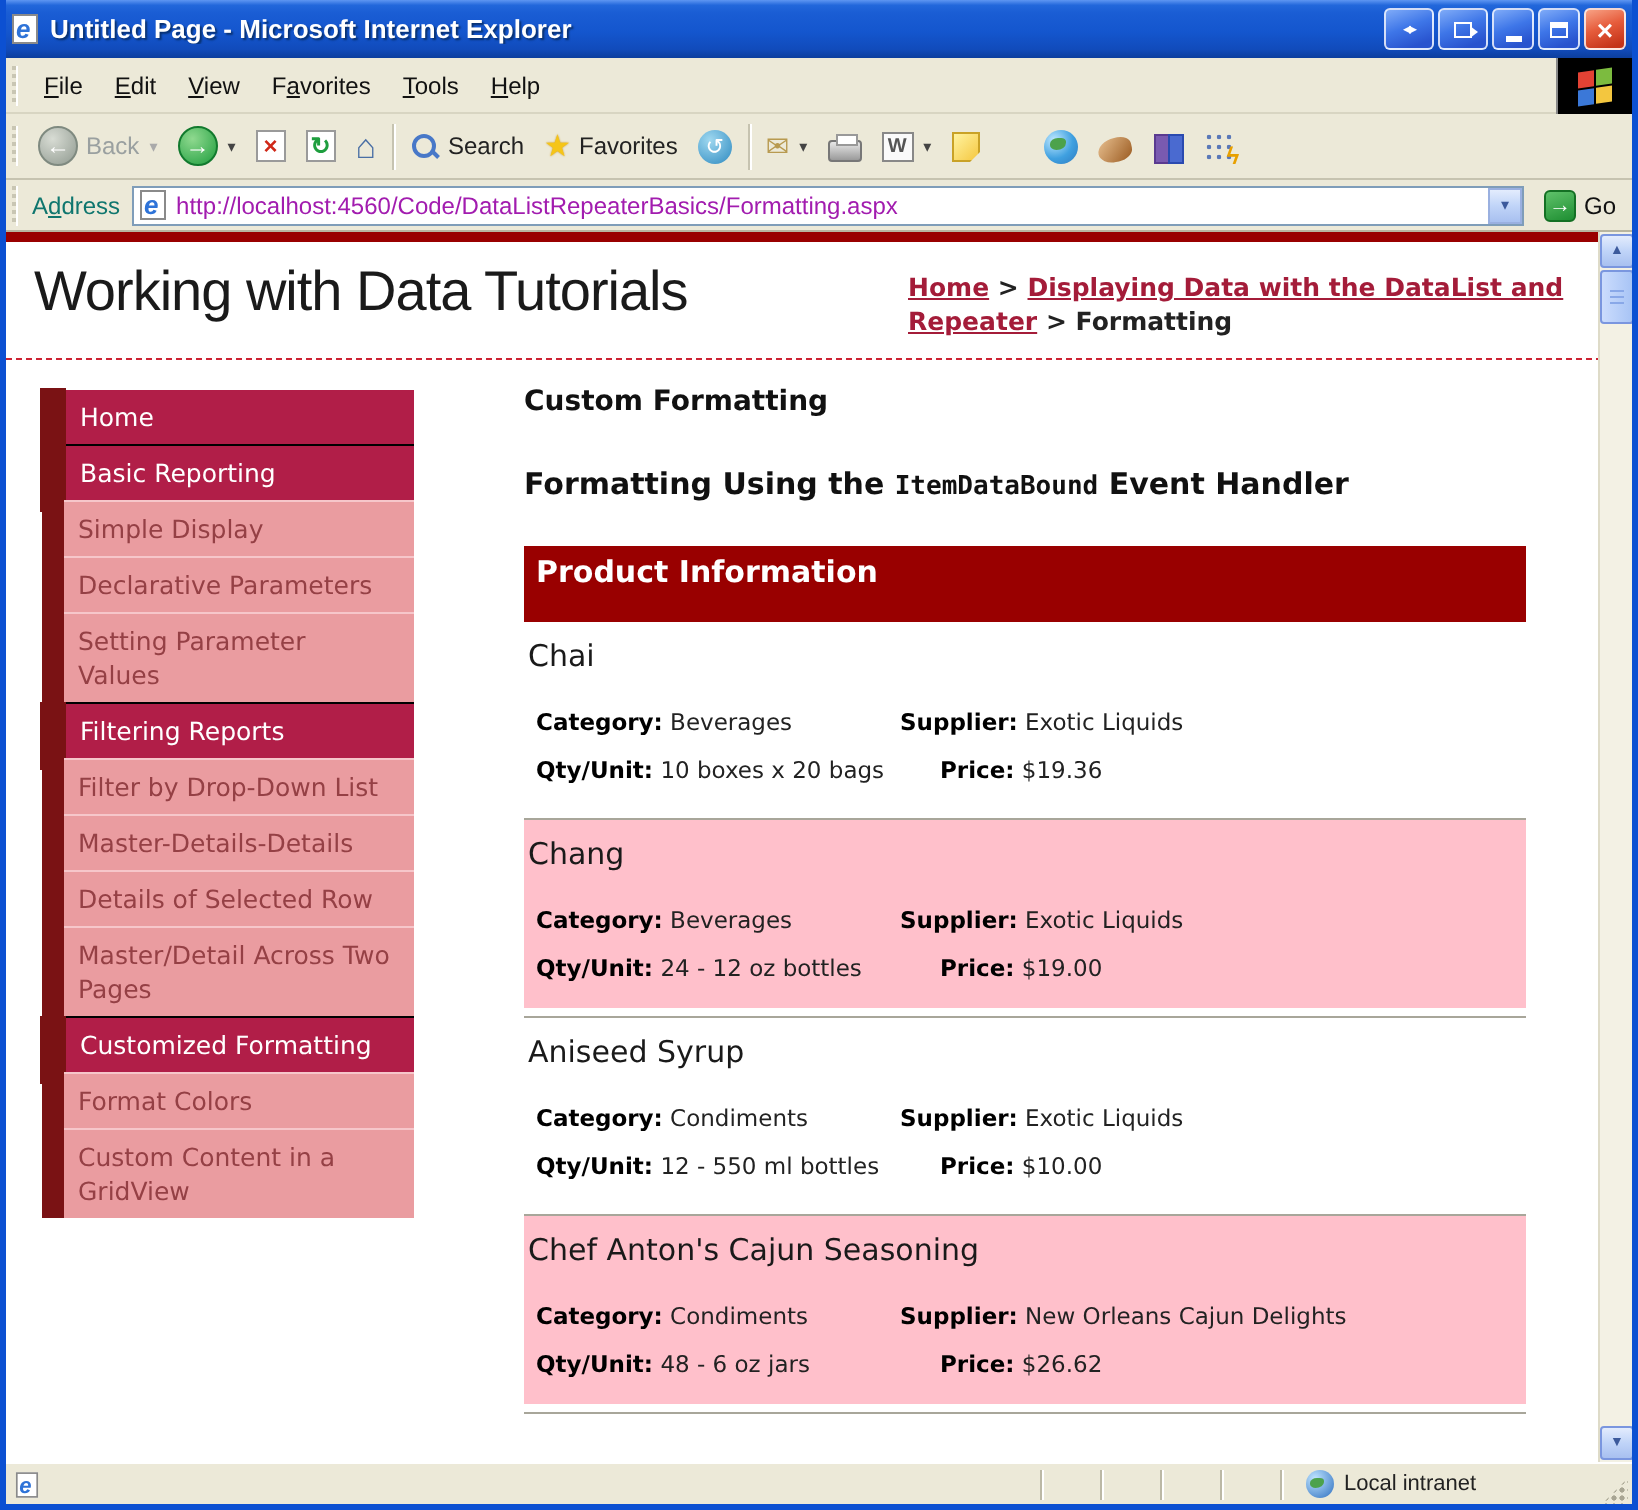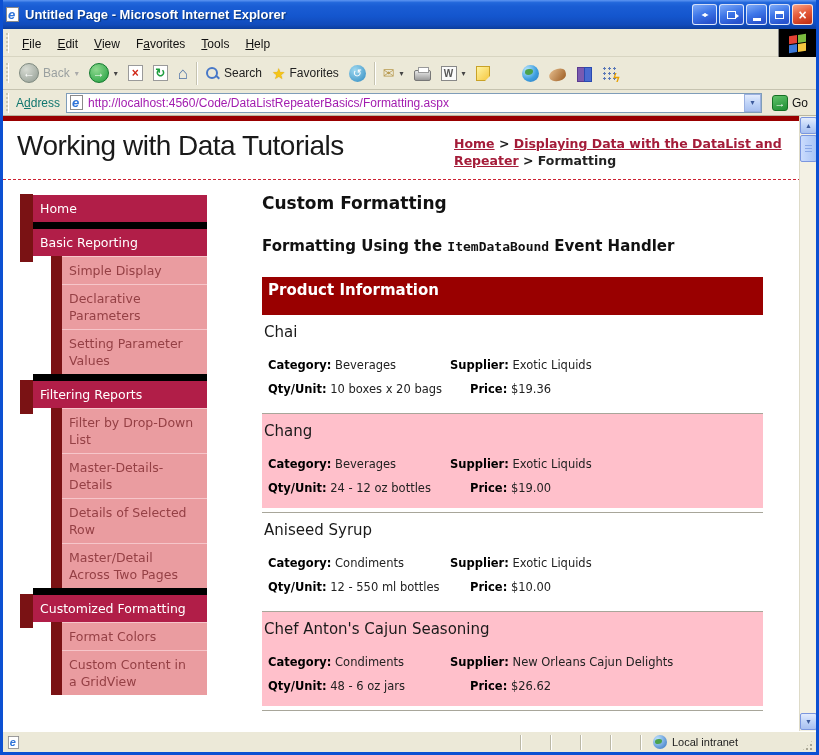--- a/index.html
+++ b/index.html
@@ -85,28 +85,28 @@
   .top-rule{height:5px;background:var(--banner);}
   .page-header{display:flex;justify-content:space-between;padding:9px 14px 10px 14px;border-bottom:1px dashed var(--dash);}
   .page-title{font-size:28px;font-weight:400;color:#1a1a1a;letter-spacing:-.5px;font-family:"Liberation Sans",sans-serif;}
   .breadcrumb{width:332px;margin-right:16px;padding-top:5px;font-family:"DejaVu Sans",sans-serif;font-size:12.5px;font-weight:bold;line-height:17px;color:#222;}
   .breadcrumb a{color:var(--link);text-decoration:underline;cursor:pointer;}
   .bc-sep{color:#222;}
   .page-body{position:relative;height:557px;overflow:hidden;font-family:"DejaVu Sans",sans-serif;}
   
   .sidebar{position:absolute;left:17px;top:15px;width:187px;font-size:12.5px;line-height:17px;}
   .m1,.m2{position:relative;cursor:pointer;}
-  .m1{margin-left:13px;background:var(--crimson);color:#fff;padding:5px 16px 5px 7px;border-top:7px solid #000000;}
+  .m1{margin-left:13px;background:var(--crimson);color:#fff;padding:5px 16px 5px 7px;border-top:1px solid #000000;}
   .m1::before{content:"";position:absolute;left:-13px;width:13px;top:-1px;bottom:-6px;background:var(--maroon-accent);}
-  .m2{margin-left:42px;background:var(--pink-item);color:var(--pink-item-text);padding:5px 10px 5px 7px;border-top:1px solid #F6C6CA;}
+  .m2{margin-left:12px;background:var(--pink-item);color:var(--pink-item-text);padding:5px 10px 5px 7px;border-top:1px solid #F6C6CA;}
   .m2::before{content:"";position:absolute;left:-11px;width:11px;top:-1px;bottom:0;background:var(--maroon-accent);}
   .sidebar > div:first-child{border-top:none;}
   
   .main{margin-left:259px;width:501px;padding-top:13px;}
-  .h2{font-size:17px;font-weight:bold;color:#111;}
+  .h2{font-size:14px;font-weight:bold;color:#111;}
   .h3{margin-top:24px;font-size:15px;font-weight:bold;color:#111;}
   .h3 code{font-family:"DejaVu Sans Mono",monospace;font-size:13px;font-weight:bold;}
   .banner{margin-top:22px;background:var(--banner);color:#fff;font-size:15px;font-weight:bold;padding:4px 6px 16px 6px;}
   .product{padding:6px 0 13px 0;}
   .product.alt{background:var(--alt-row);}
   .p-name{font-size:15px;color:#1a1a1a;margin:2px 0 17px 2px;}
   .p-row{margin:10px 0 0 6px;font-size:11.5px;color:#222;}
   .p-row b{color:#000;}
   .pair{display:inline-block;padding-right:10px;}
   .pair.a{min-width:182px;}

